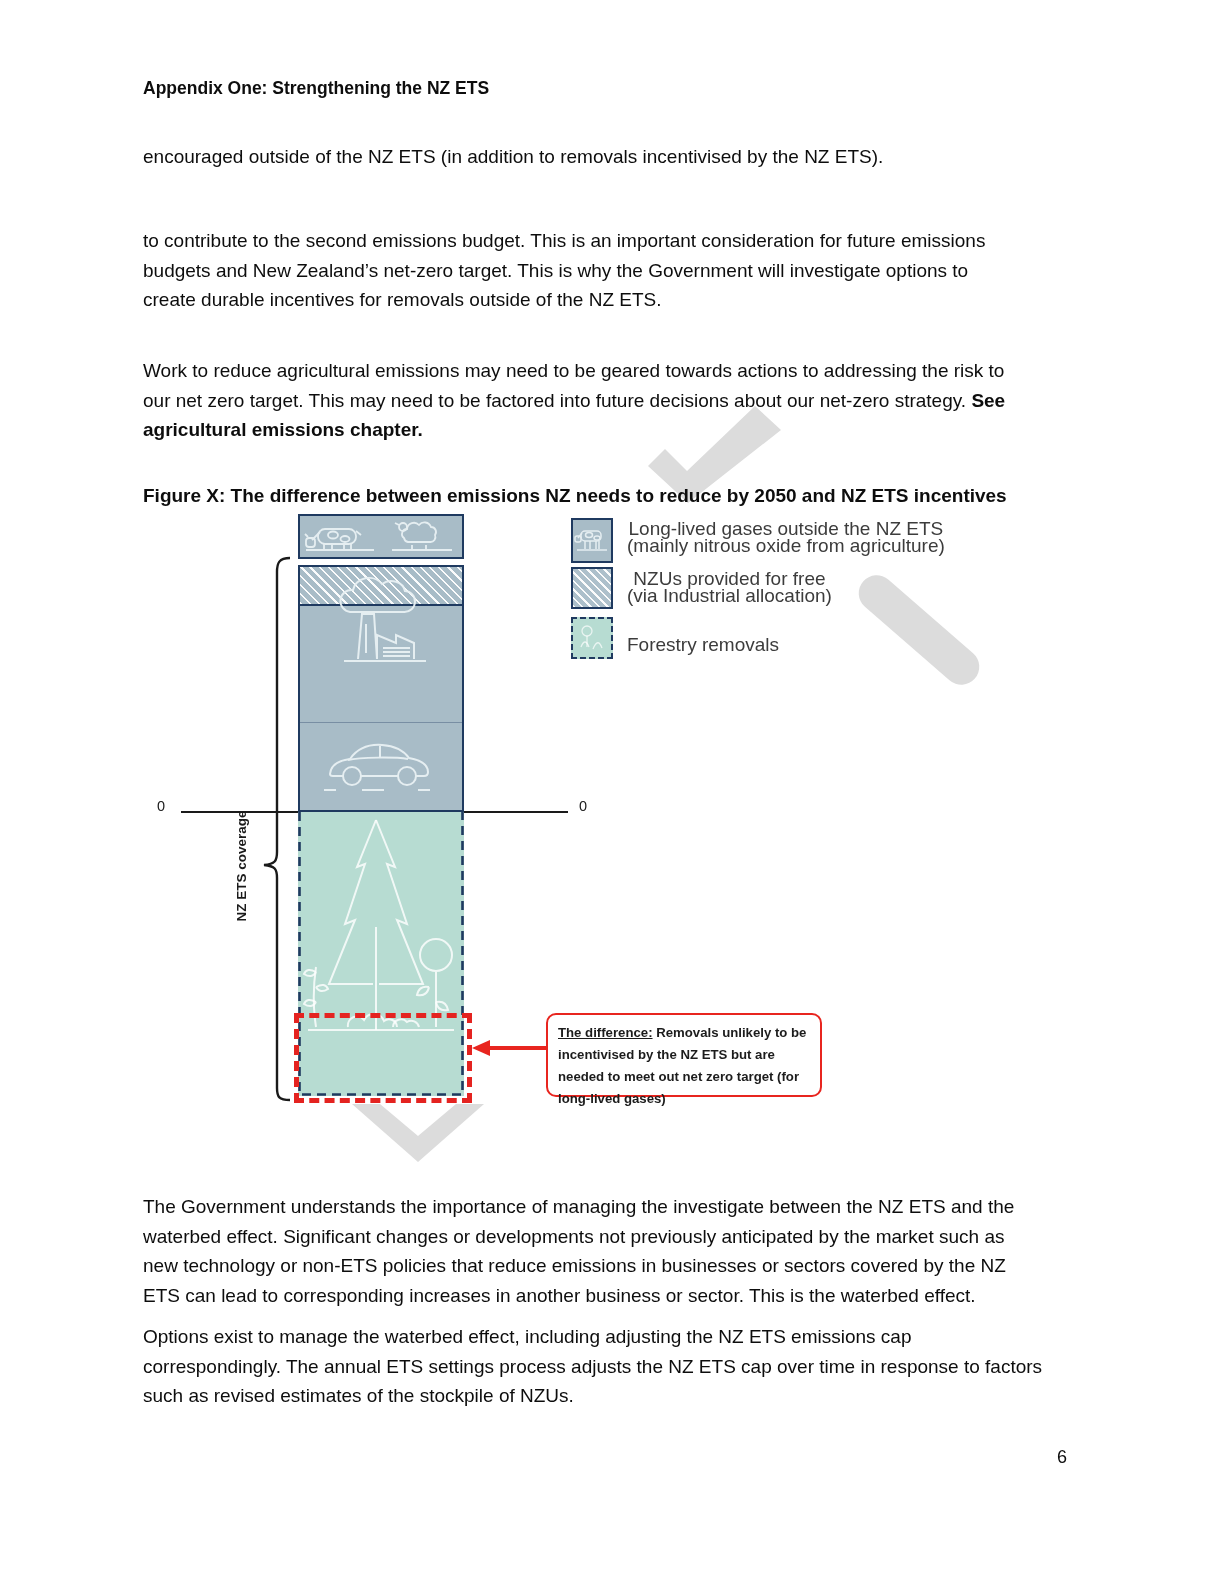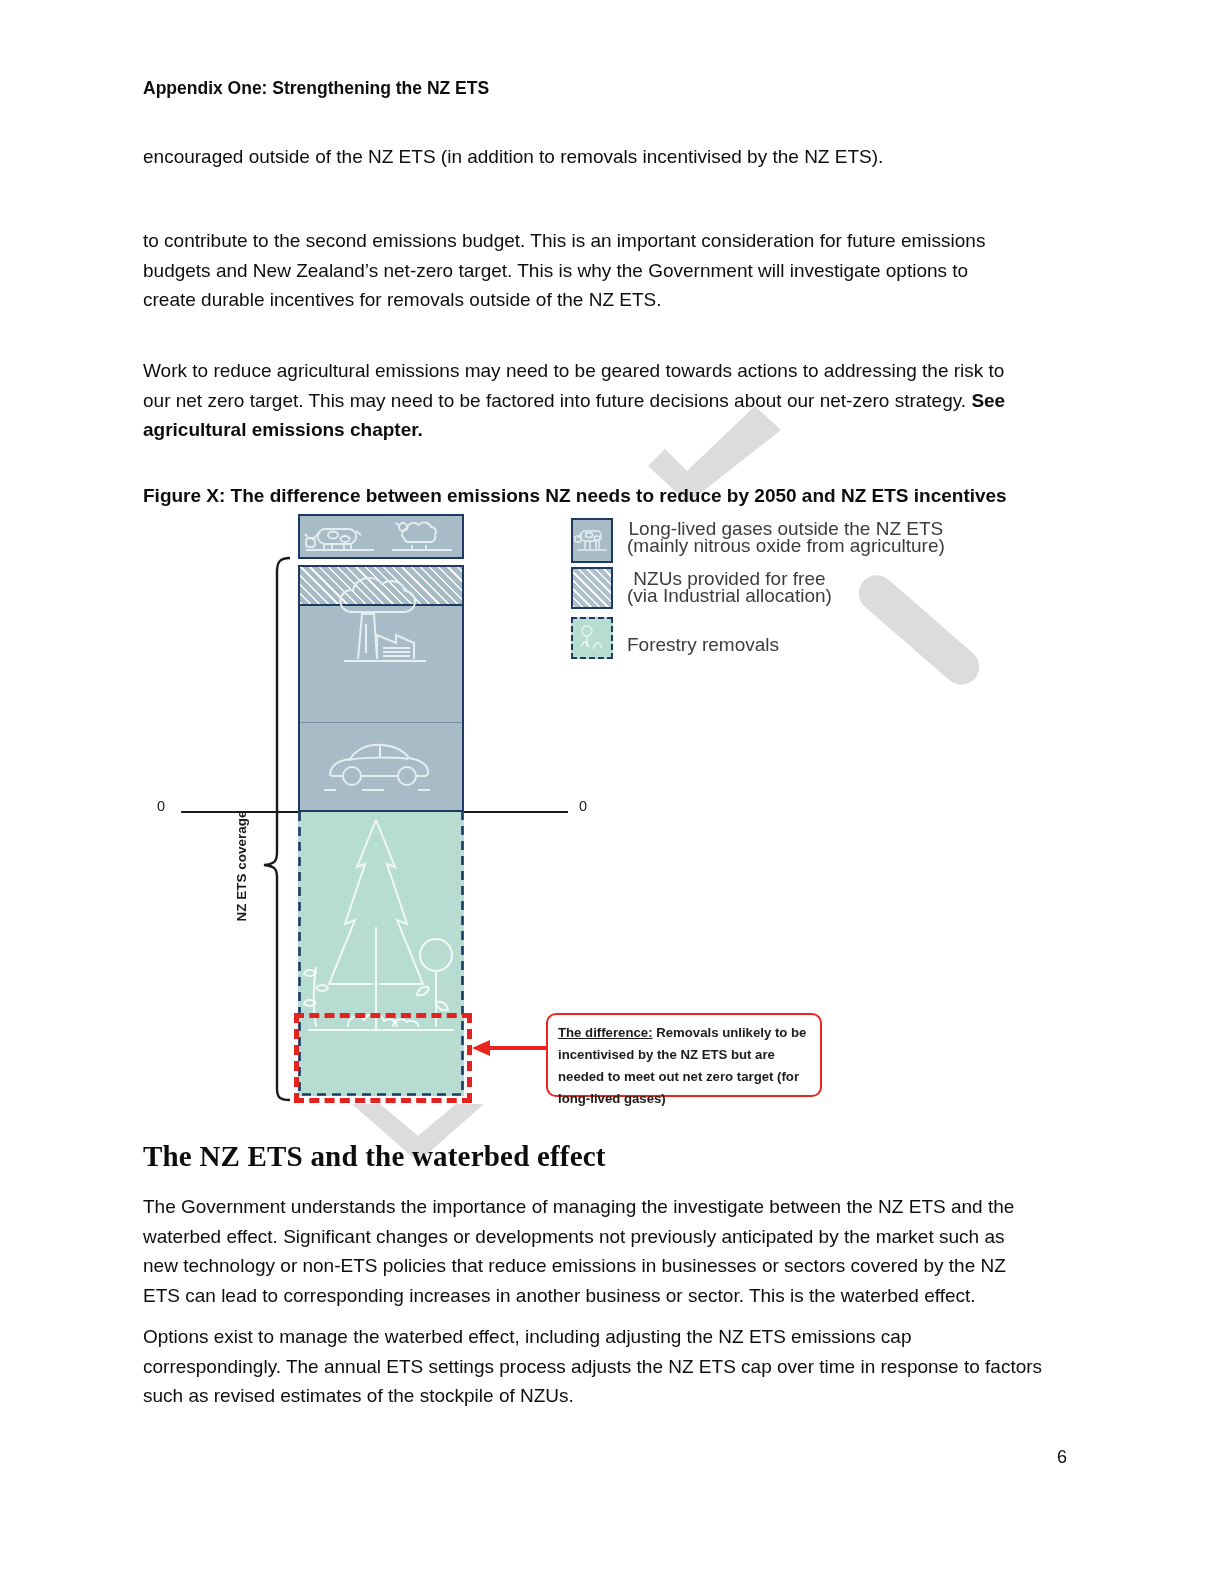--- a/index.html
+++ b/index.html
@@ -189,21 +189,20 @@
         <circle cx="14" cy="12" r="5"></circle>
         <path d="M14 17 V28"></path>
       </svg>
     </div>
     <div class="legtxt lt3">
       <div>Forestry removals</div>
       <div></div>
     </div>
   </div>
 
-  <div class="h2 z1">The NZ ETS and the waterbed effect</div>
 
   <div class="tblock" style="top:1192px">
     <div class="ln">The Government understands the importance of managing the investigate between the NZ ETS and the</div>
     <div class="ln">waterbed effect. Significant changes or developments not previously anticipated by the market such as</div>
     <div class="ln">new technology or non-ETS policies that reduce emissions in businesses or sectors covered by the NZ</div>
     <div class="ln">ETS can lead to corresponding increases in another business or sector. This is the waterbed effect.</div>
   </div>
 
   <div class="tblock" style="top:1322px">
     <div class="ln">Options exist to manage the waterbed effect, including adjusting the NZ ETS emissions cap</div>

